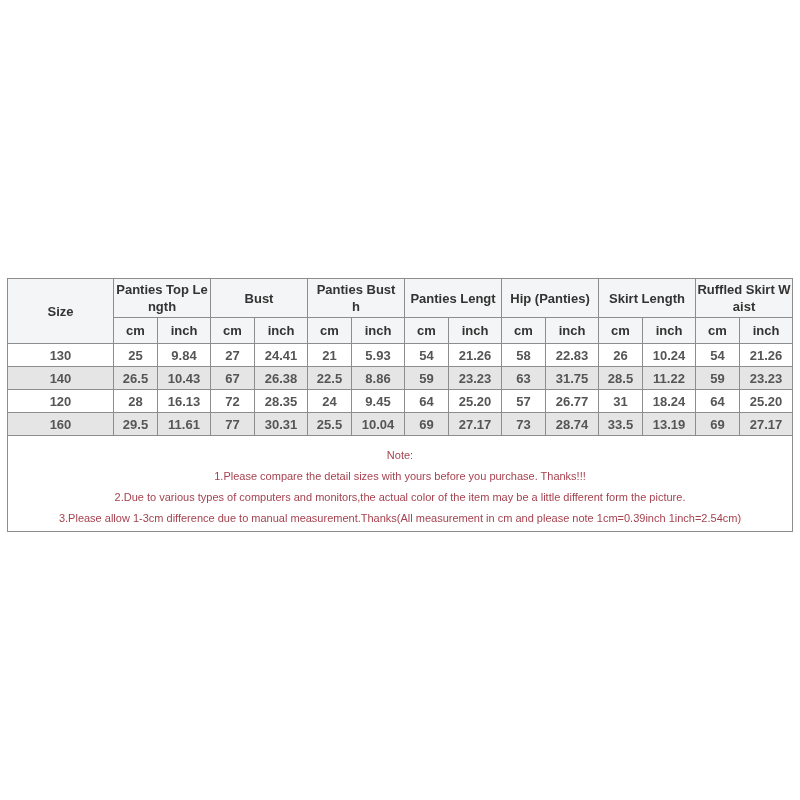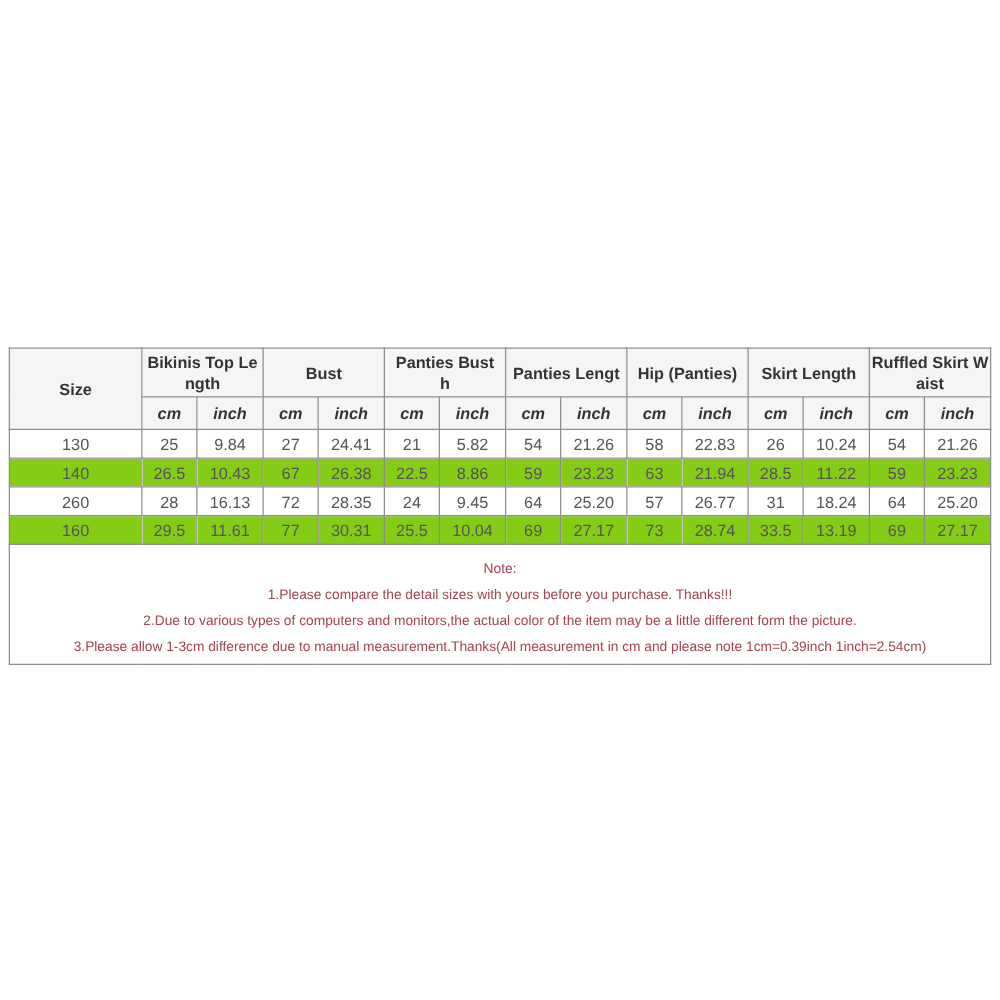--- a/index.html
+++ b/index.html
@@ -43,30 +43,29 @@
   th.size-head {
     background: #f4f5f6;
     color: #333333;
     font-weight: bold;
   }
   tr.units-row th {
     height: 25px;
     background: #f4f5f6;
     color: #333333;
     font-weight: bold;
-    font-style: italic;
   }
   tr.data-row td {
     height: 22px;
     color: #555555;
     background: #ffffff;
-    font-weight: normal;
+    font-weight: bold;
   }
   tr.data-row.alt td {
-    background: #84cc16;
+    background: #e5e5e5;
     text-align: center;
   }
   tr.notes-row td {
     height: 86px;
     vertical-align: top;
     background: #ffffff;
     padding-top: 9px;
   }
   .note-line {
     color: #a5424f;
@@ -94,21 +93,21 @@
       <col style="width:44px">
         <col style="width:53px">
       <col style="width:44px">
         <col style="width:53px">
       <col style="width:44px">
         <col style="width:53px">
     </colgroup>
     <tbody>
       <tr class="group-row">
         <th class="size-head" rowspan="2">Size</th>
-        <th colspan="2">Bikinis Top Le
+        <th colspan="2">Panties Top Le
 ngth</th>
         <th colspan="2">Bust</th>
         <th colspan="2">Panties Bust
 h</th>
         <th colspan="2">Panties Lengt</th>
         <th colspan="2">Hip (Panties)</th>
         <th colspan="2">Skirt Length</th>
         <th colspan="2">Ruffled Skirt W
 aist</th>
       </tr>
@@ -129,21 +128,21 @@
         <th>inch</th>
       </tr>
 
       <tr class="data-row">
         <td>130</td>
         <td>25</td>
         <td>9.84</td>
         <td>27</td>
         <td>24.41</td>
         <td>21</td>
-        <td>5.82</td>
+        <td>5.93</td>
         <td>54</td>
         <td>21.26</td>
         <td>58</td>
         <td>22.83</td>
         <td>26</td>
         <td>10.24</td>
         <td>54</td>
         <td>21.26</td>
       </tr>
 
@@ -151,29 +150,29 @@
         <td>140</td>
         <td>26.5</td>
         <td>10.43</td>
         <td>67</td>
         <td>26.38</td>
         <td>22.5</td>
         <td>8.86</td>
         <td>59</td>
         <td>23.23</td>
         <td>63</td>
-        <td>21.94</td>
+        <td>31.75</td>
         <td>28.5</td>
         <td>11.22</td>
         <td>59</td>
         <td>23.23</td>
       </tr>
 
       <tr class="data-row">
-        <td>260</td>
+        <td>120</td>
         <td>28</td>
         <td>16.13</td>
         <td>72</td>
         <td>28.35</td>
         <td>24</td>
         <td>9.45</td>
         <td>64</td>
         <td>25.20</td>
         <td>57</td>
         <td>26.77</td>

